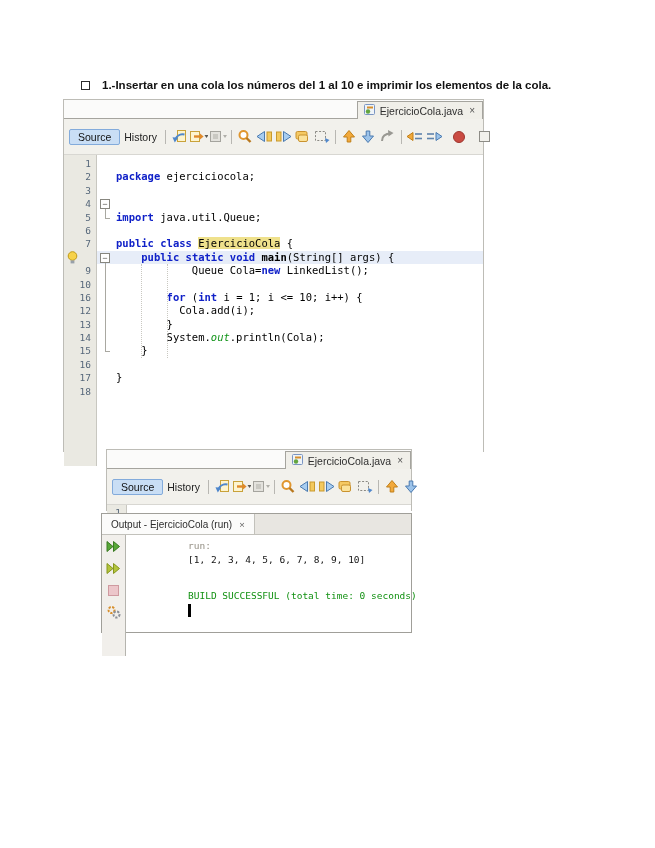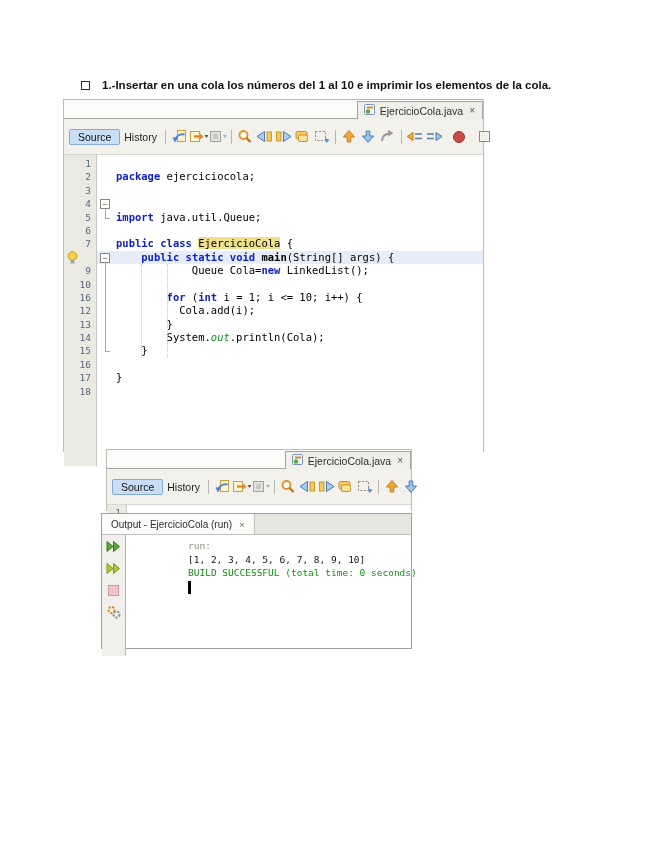--- a/index.html
+++ b/index.html
@@ -74,21 +74,21 @@
   .out-close { font-size:9.5px; color:#666; }
   .out-body { display:flex; height:121px;gap:48px; }
   .out-rail { width:24px; flex:none; background:#f1efeb; border-right:1px solid #b5b4ae;
               display:flex; flex-direction:column; align-items:center; padding-top:4px; gap:8px; }
   .rail-btn { width:16px; height:14px; display:flex; align-items:center; justify-content:center; }
   .console { flex:1; padding:4px 0 0 14px; font-family:"DejaVu Sans Mono",monospace;
              font-size:9.5px; line-height:13.5px; }
   .cline { white-space:pre; }
   .cline.muted { color:#948f84; }
   .cline.plain { color:#141414; }
-  .cline.success { color:#129112; }
+  .cline.success { color:#129112;margin-top:23px; }
   .caret { width:3px; height:13px; background:#000; margin-top:1px; }
 </style>
 </head>
 <body>
 
 <div class="page">
 
   <div class="task">
     <span class="task-checkbox"></span>
     <span class="task-num">1.-</span>
@@ -453,21 +453,21 @@
               <polygon points="7,13.5 12.5,7 8.8,7 8.8,2 5.2,2 5.2,7 1.5,7" fill="#9cc3ea" stroke="#4a7ab0"></polygon>
             </svg>
           </span>
         </span>
     </div>
     <div class="gutrow">
       <span class="gut2">1</span>
     </div>
   </div>
 
-  <div class="shot" style="left:101px; top:513px; width:311px; height:136px; border-color:#a09f99;">
+  <div class="shot" style="left:101px; top:513px; width:311px; height:120px; border-color:#a09f99;">
     <div class="out-header">
       <div class="out-tab">
         <span class="out-title">Output - EjercicioCola (run)</span>
         <span class="out-close">×</span>
       </div>
     </div>
     <div class="out-body">
       <div class="out-rail">
           <span class="rail-btn">
             <svg width="15" height="13">

